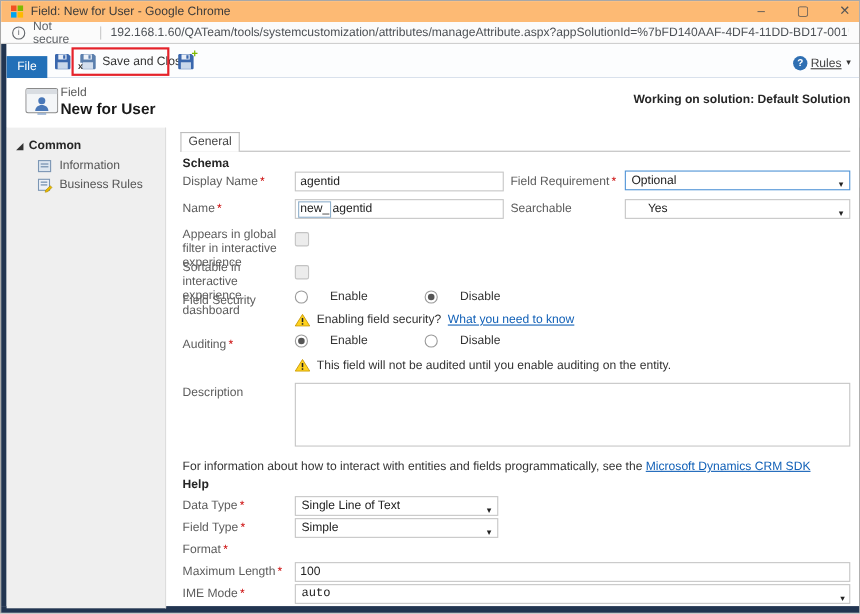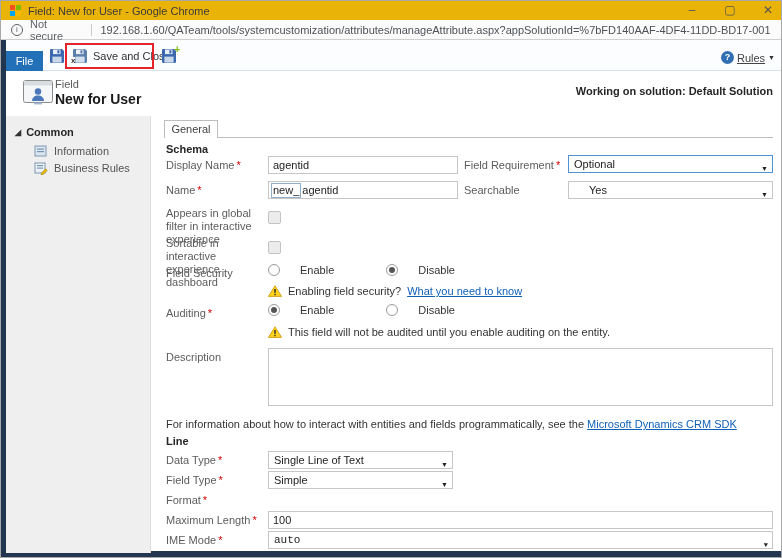--- a/index.html
+++ b/index.html
@@ -3,21 +3,21 @@
 <meta charset="utf-8">
 <style>
   * { box-sizing: border-box; }
   html,body { margin:0; padding:0; background:#fff; }
   #screen {
     position:relative; width:782px; height:558px; overflow:hidden;
     font-family:"Liberation Sans", sans-serif; font-size:11px; color:#333;
     background:#fff; border:1px solid #a8a8a8;
   }
   
-  .titlebar { position:absolute; left:0; top:0; width:100%; height:19px; background:#eab308; }
+  .titlebar { position:absolute; left:0; top:0; width:100%; height:19px; background:#fdba74; }
   .mslogo { position:absolute; left:9px; top:4px; width:11px; height:11px; display:grid; grid-template-columns:5px 5px; grid-gap:1px; }
   .mslogo i { display:block; width:5px; height:5px; }
   .title-text { position:absolute; left:27px; top:4px; font-size:11px; color:#3b3b3b; white-space:nowrap; }
   .win-controls { position:absolute; right:6px; top:0; height:19px; display:flex; align-items:center; gap:24px; color:#555; }
   .win-controls span { width:14px; text-align:center; font-size:12px; line-height:19px; cursor:default; }
   
   .addrbar { position:absolute; left:0; top:19px; width:100%; height:20px; background:#fbfbfb; border-bottom:1px solid #cfcfcf; display:flex; align-items:center; padding:0 10px; color:#5f6368; }
   .info-icon { width:12px; height:12px; border:1px solid #5f6368; border-radius:50%; font-size:8px; line-height:10px; text-align:center; color:#5f6368; margin-right:7px; flex:0 0 auto; font-style:normal; }
   .addr-div { width:1px; height:12px; background:#c9c9c9; margin:0 9px; }
   .url { color:#4d5156; white-space:nowrap; overflow:hidden; }
@@ -253,21 +253,21 @@
   </div>
 
   <div class="flabel" style="top:350px;">Description</div>
   <textarea class="descbox" value="" style=""></textarea>
 
   <div class="sdk">
     <span>For information about how to interact with entities and fields programmatically, see the</span>
     <a class="lnk">Microsoft Dynamics CRM SDK</a>
   </div>
 
-  <div class="sect" style="top:434px;">Line</div>
+  <div class="sect" style="top:434px;">Help</div>
 
   <div class="flabel" style="top:453px;"><span>Data Type</span><span class="req">*</span></div>
   <div class="dd half" style="top:450px;"><span>Single Line of Text</span><span class="arrow">▼</span></div>
 
   <div class="flabel" style="top:473px;"><span>Field Type</span><span class="req">*</span></div>
   <div class="dd half" style="top:470px;"><span>Simple</span><span class="arrow">▼</span></div>
 
   <div class="flabel" style="top:493px;"><span>Format</span><span class="req">*</span></div>
 
   <div class="flabel" style="top:513px;"><span>Maximum Length</span><span class="req">*</span></div>

